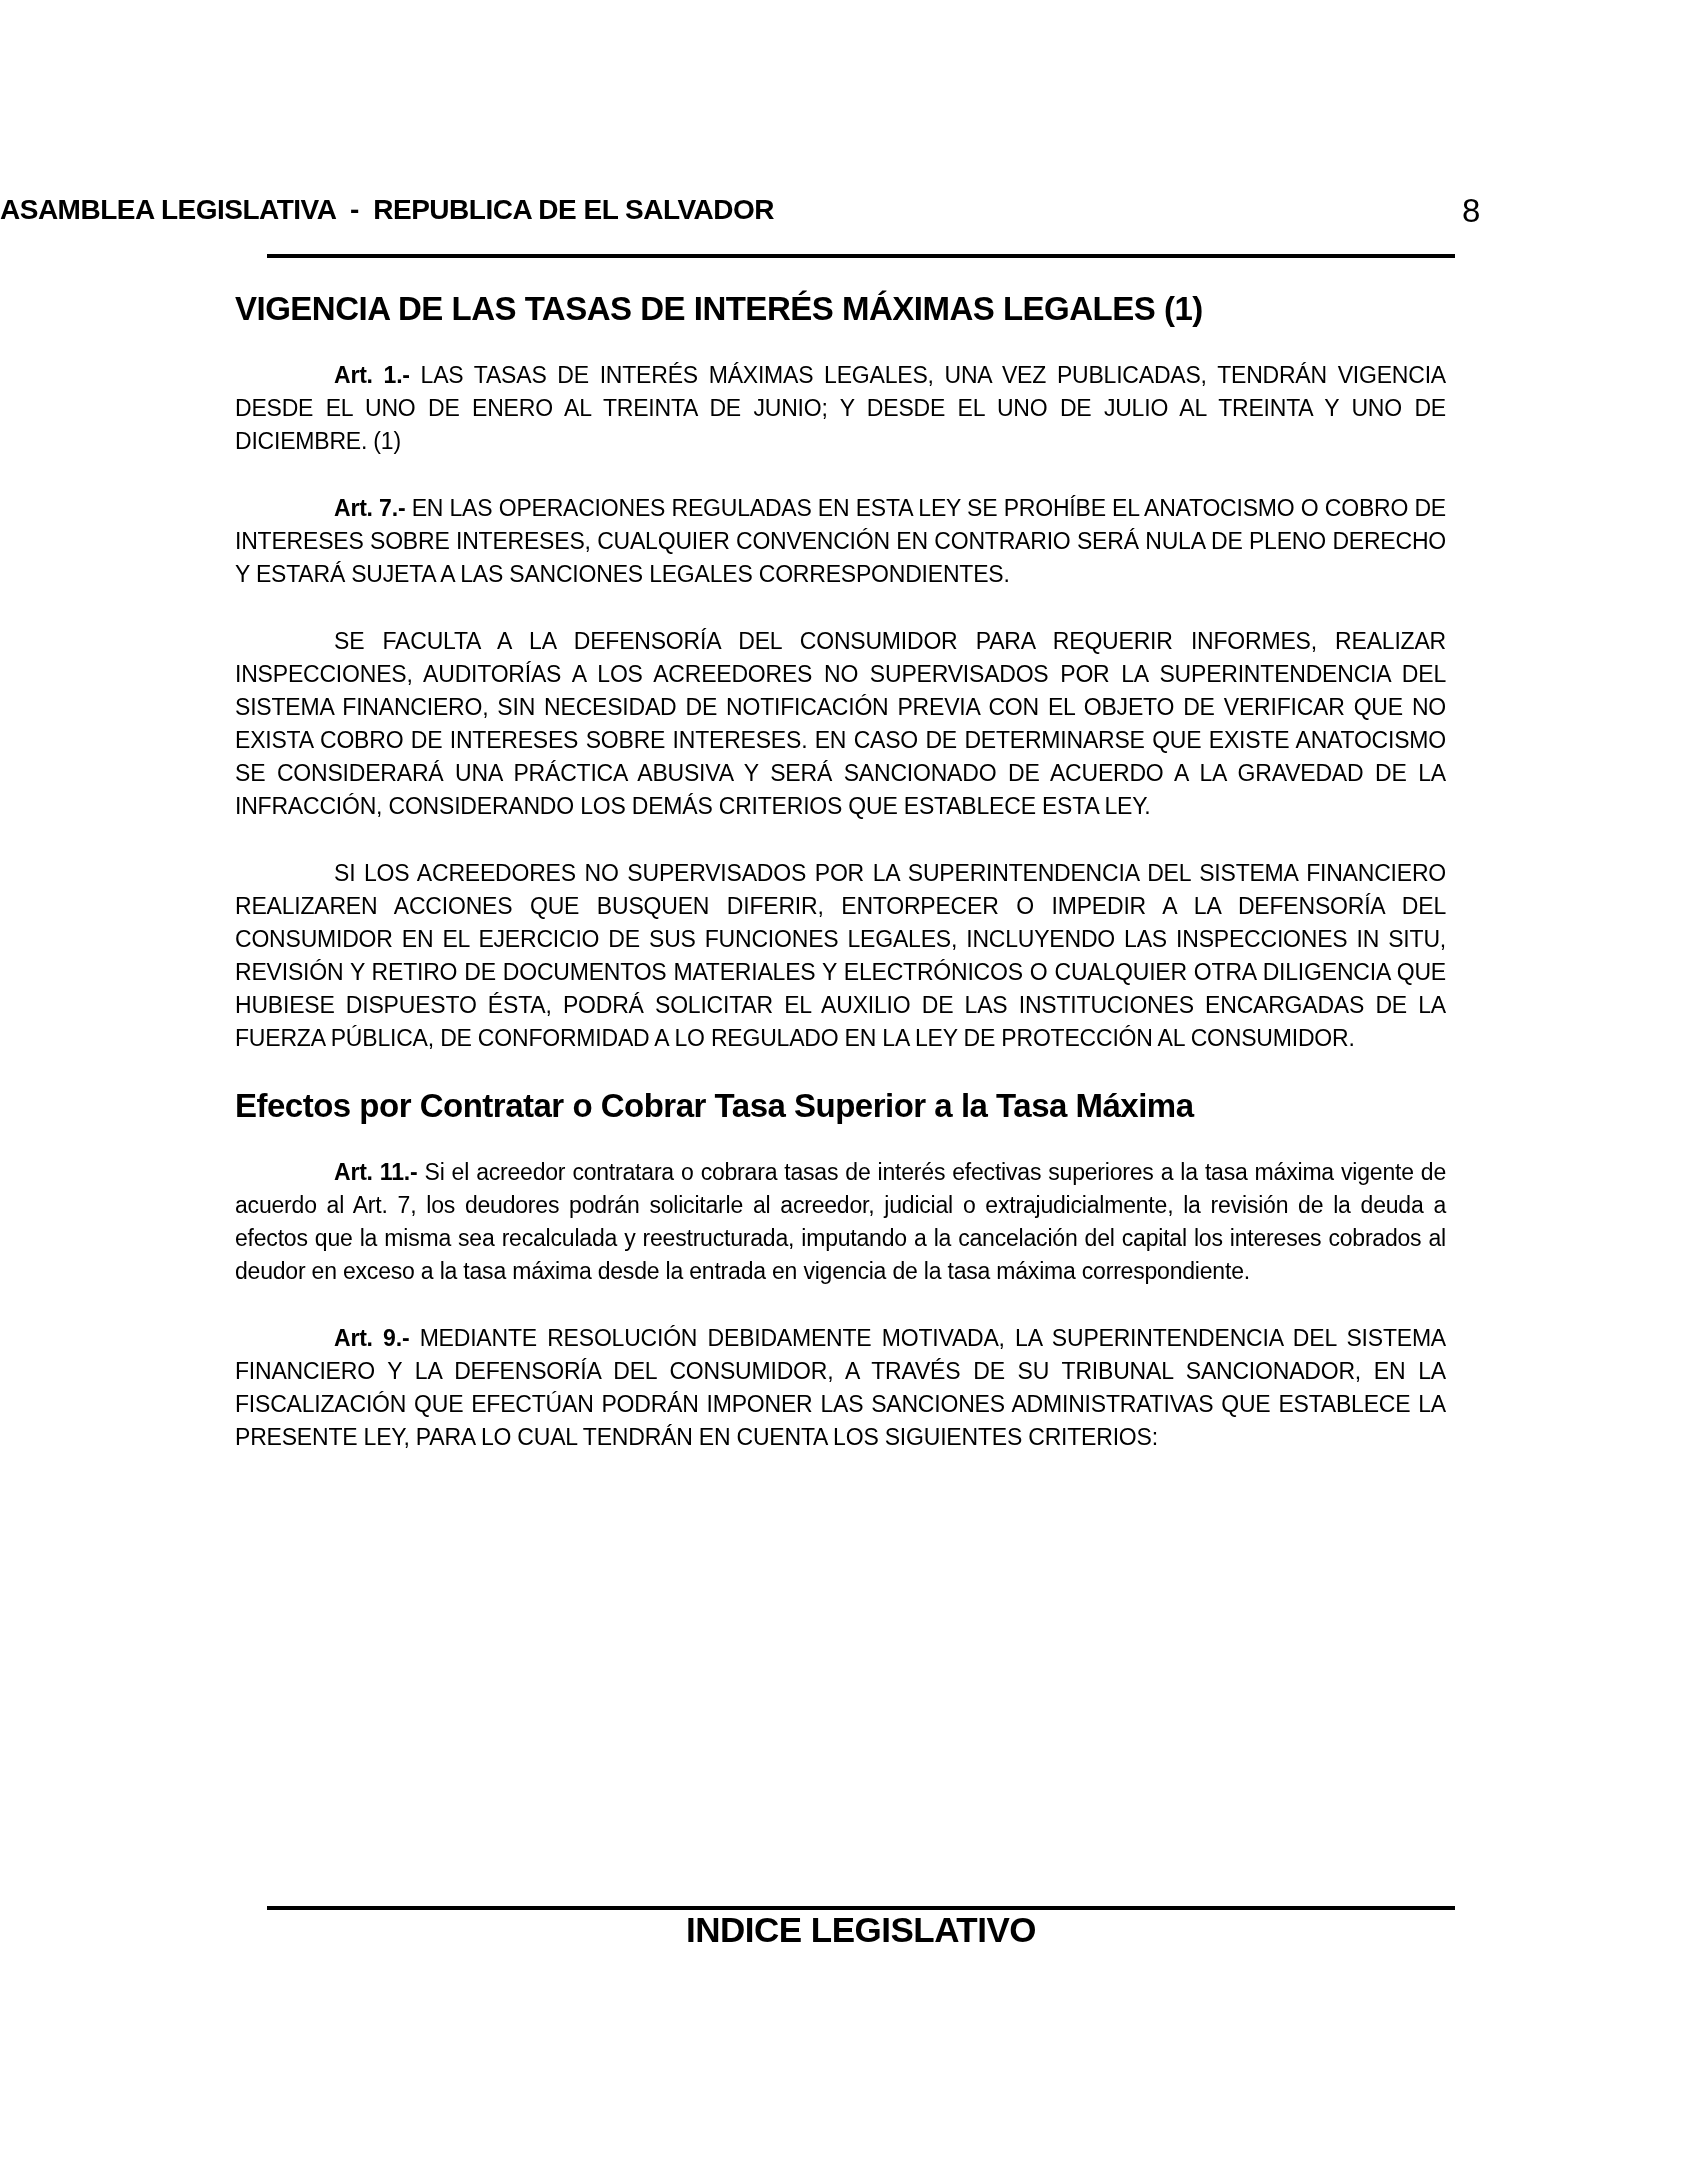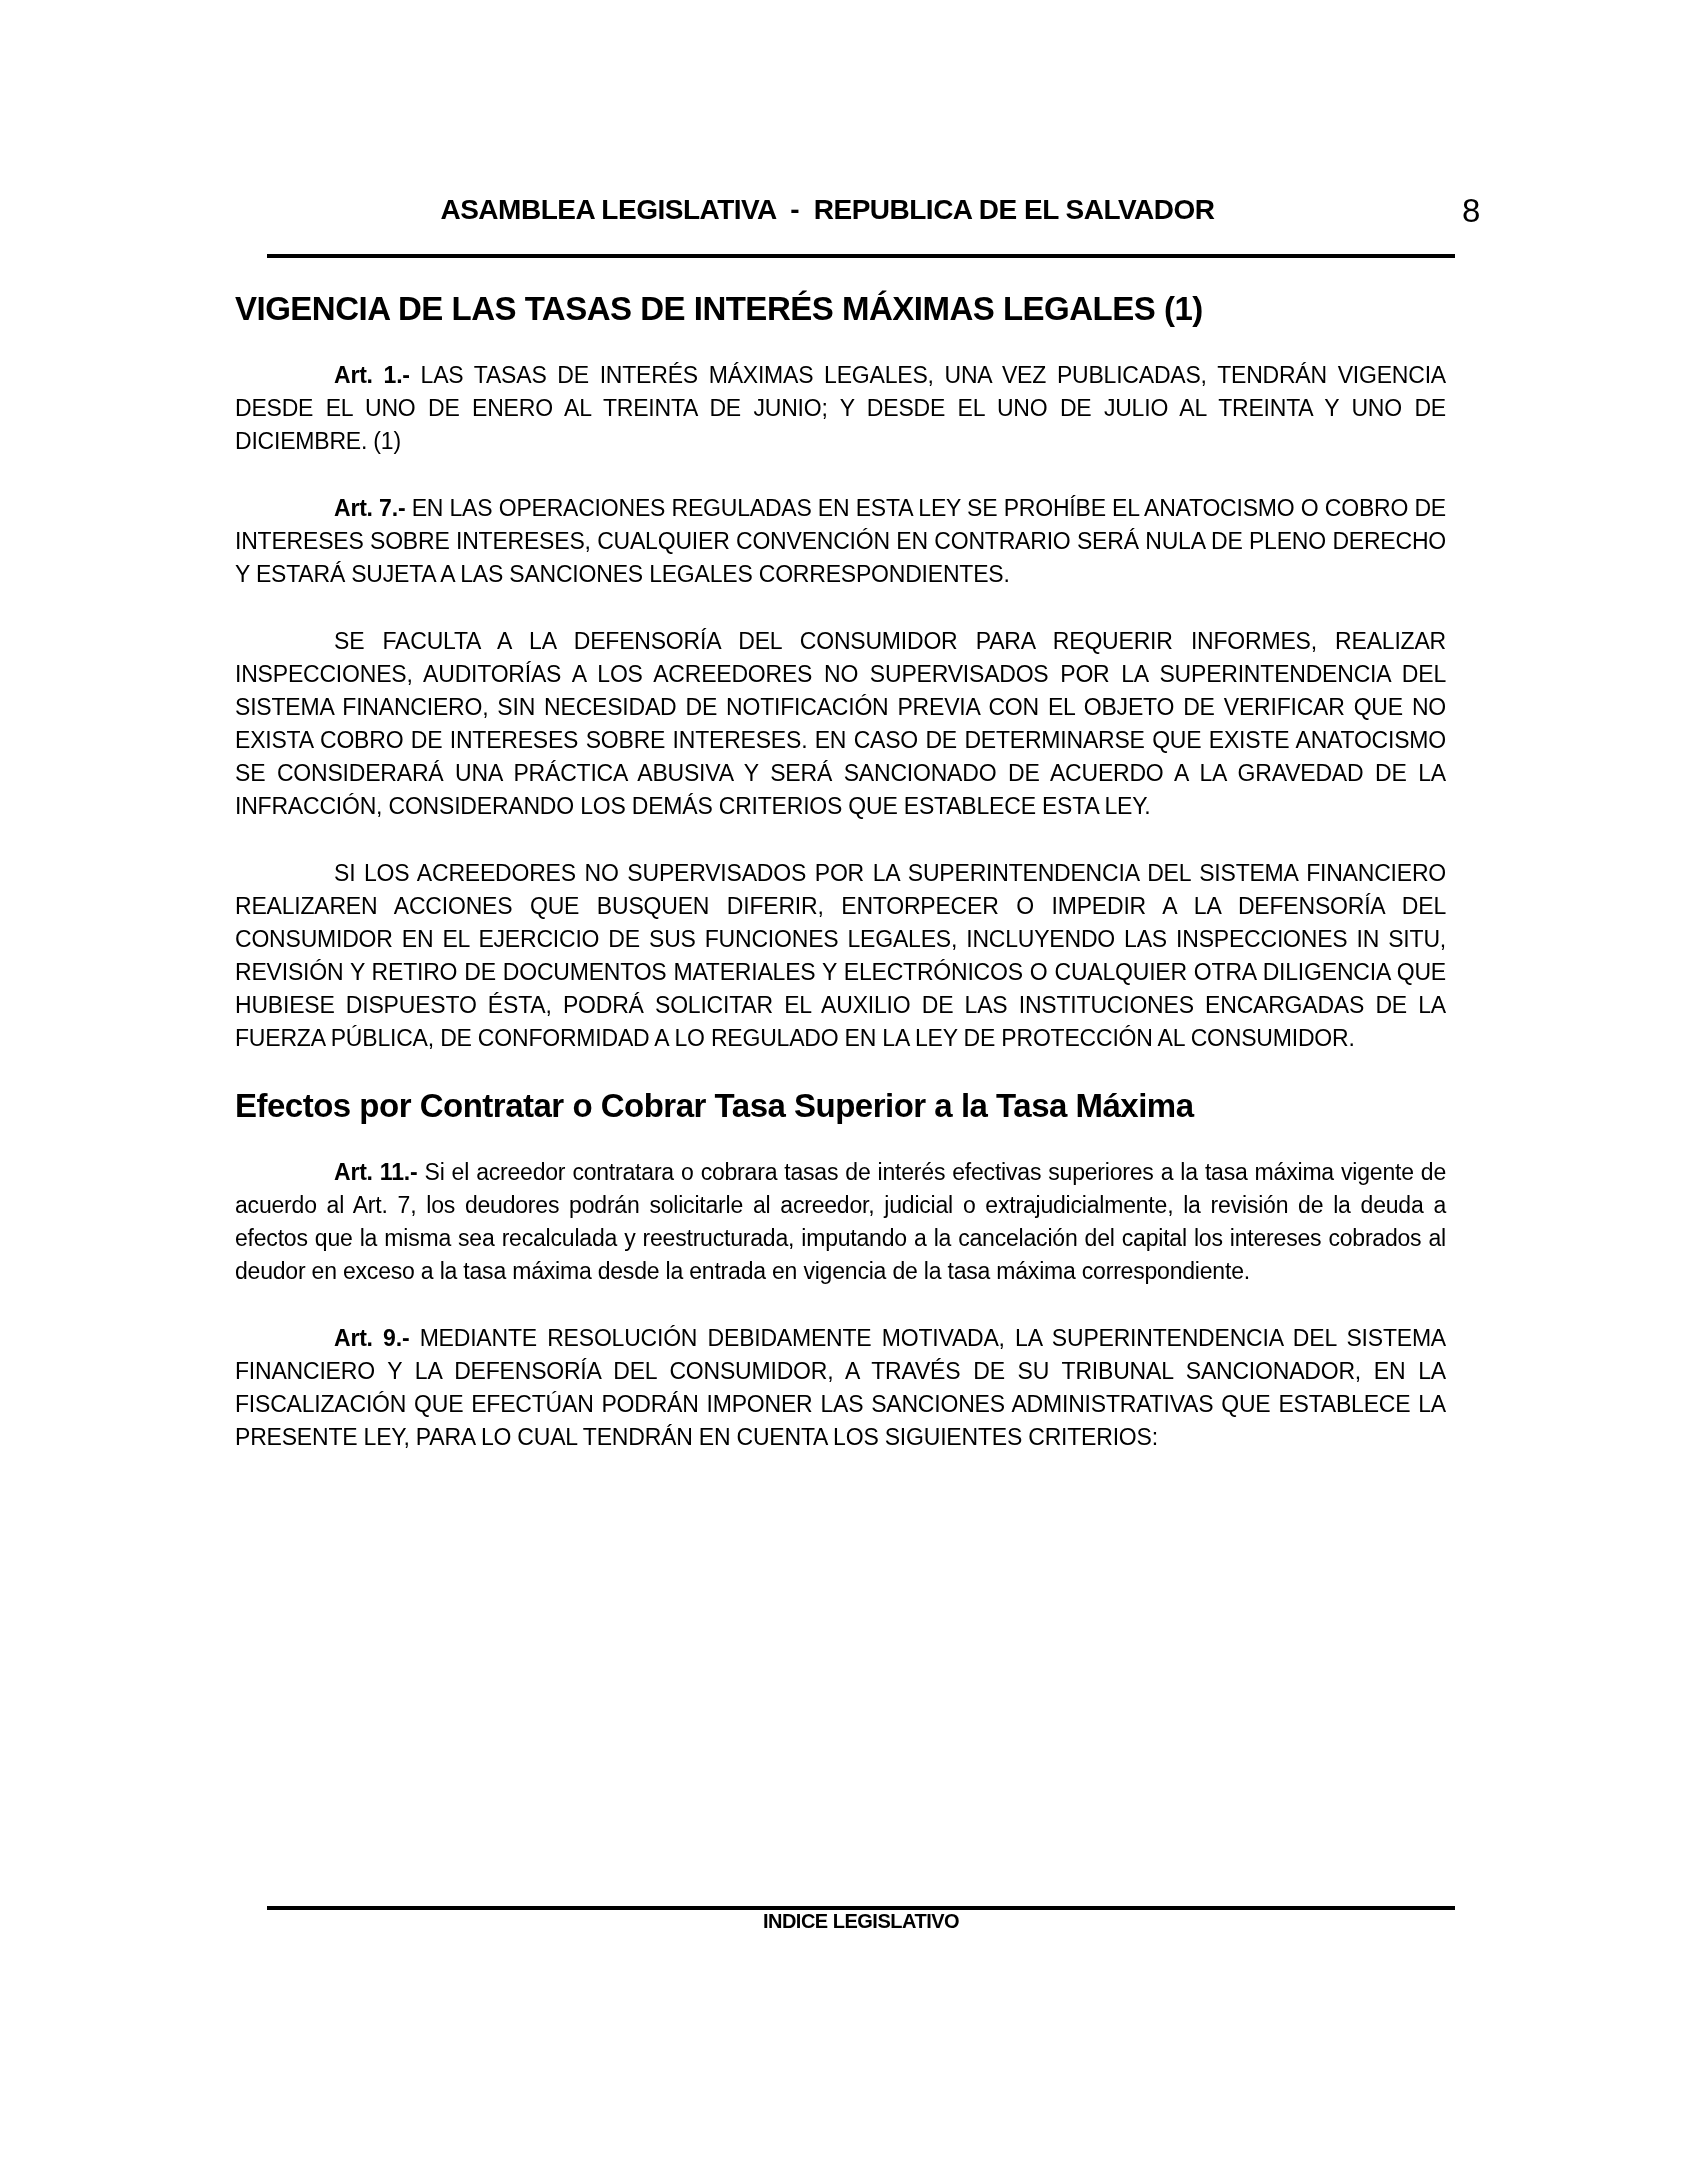--- a/index.html
+++ b/index.html
@@ -14,21 +14,20 @@
     background: #ffffff;
     color: #000000;
     font-family: "Liberation Sans", "DejaVu Sans", sans-serif;
     overflow: hidden;
   }
   .header-title {
     position: absolute;
     top: 194px;
     left: 0;
     width: 1655px;
-    text-align: center;
     font-size: 28px;
     font-weight: bold;
     letter-spacing: -0.5px;
     white-space: pre;
   }
   .page-number {
     position: absolute;
     top: 192px;
     left: 1462px;
     font-size: 33px;
@@ -68,21 +67,21 @@
   }
   .lead {
     font-weight: bold;
   }
   .footer-label {
     position: absolute;
     top: 1910px;
     left: 267px;
     width: 1188px;
     text-align: center;
-    font-size: 20px;
+    font-size: 35px;
     font-weight: bold;
     letter-spacing: -0.5px;
   }
 </style>
 </head>
 <body>
 
 <div class="page">
 
   <div class="header-title">ASAMBLEA LEGISLATIVA  -  REPUBLICA DE EL SALVADOR</div>

